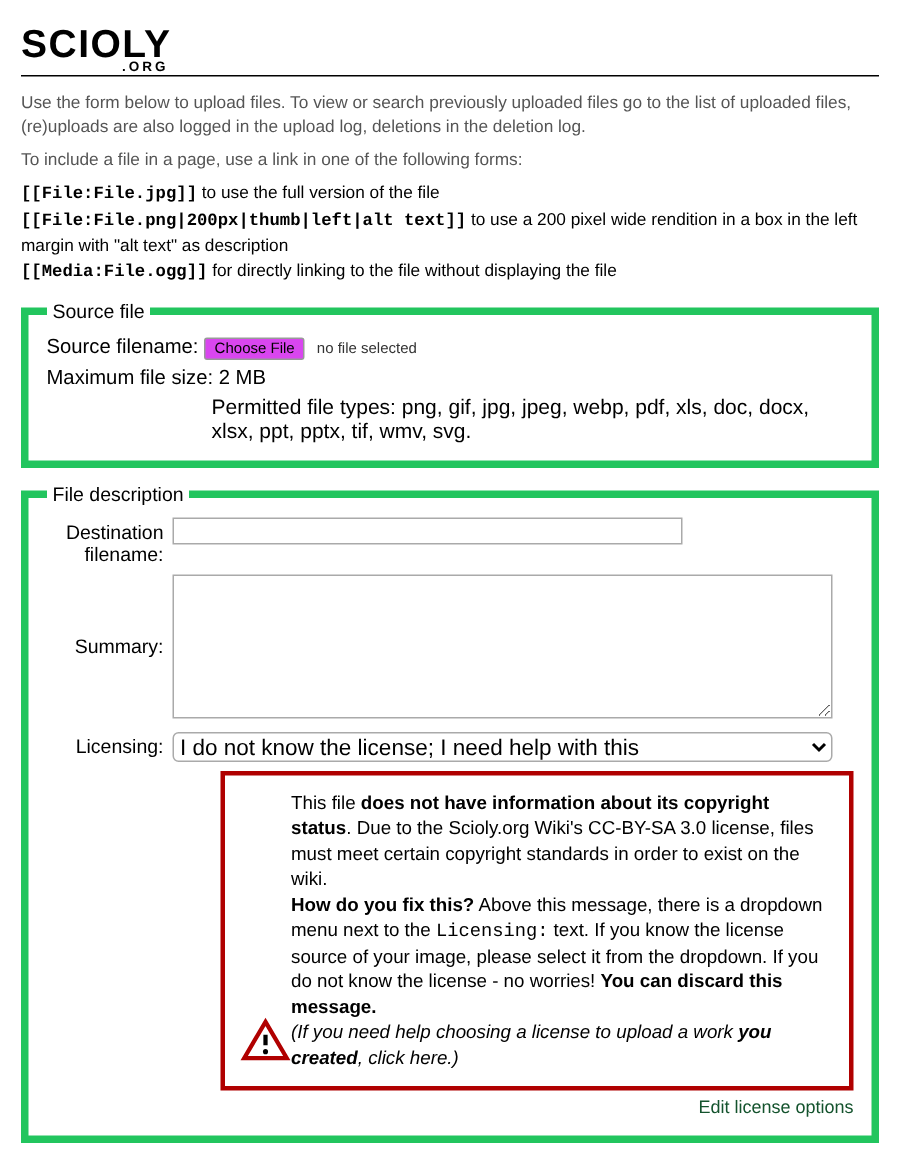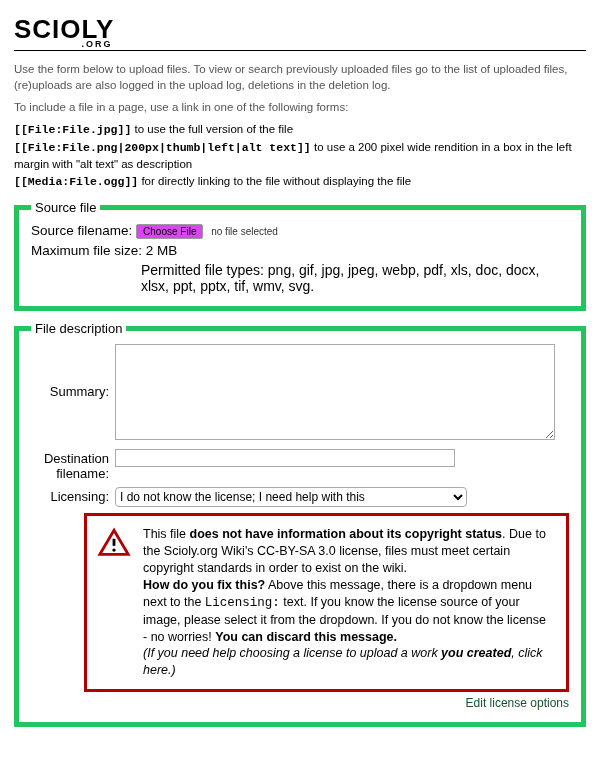--- a/index.html
+++ b/index.html
@@ -12,26 +12,26 @@
 .intro { color: #555; font-size: 11.5px; line-height: 1.4; margin-bottom: 6px; }
 .syntax { font-size: 11.5px; line-height: 1.5; }
 .syntax .code { font-family: "Courier New", monospace; font-weight: bold; }
 fieldset { border: 5px solid #22c55e; margin-top: 10px; padding: 8px 12px 12px 12px; }
 legend { padding: 0 4px; font-size: 13px; }
 .row { display: flex; align-items: flex-start; margin-bottom: 6px; }
 .row .lbl { width: 84px; text-align: right; padding-right: 6px; font-size: 13px; padding-top: 2px; }
 .row .fld { flex: 1; }
 input[type=text] { width: 340px; border: 1px solid #aaa; height: 18px; padding: 1px 3px; font-size: 12px; }
 textarea { width: 440px; height: 96px; border: 1px solid #aaa; resize: both; font-size: 12px; padding: 2px; }
-select { width: 352px; border: 1px solid #aaa; background: #fff; font-size: 12px; height: 20px; border-radius: 4px; }
+select { width: 440px; border: 1px solid #aaa; background: #fff; font-size: 15px; height: 20px; border-radius: 4px; }
 .file-btn { font-size: 10px; border: 1px solid #999; background: #d946ef; padding: 1px 6px; border-radius: 2px; }
 .nofile { font-size: 10px; margin-left: 4px; color: #333; }
 .maxsize { font-size: 13.5px; margin: 4px 0; }
 .permitted { font-size: 14px; margin-left: 110px; margin-top: 4px; }
-.warn-box { border: 3px solid #b00000; margin-left: 53px; margin-top: 6px; padding: 10px 14px 10px 10px; display: flex; align-items: flex-start; gap: 12px; }
+.warn-box { border: 3px solid #b00000; margin-left: 116px; margin-top: 6px; padding: 10px 14px 10px 10px; display: flex; align-items: flex-end; }
 .warn-icon svg { width: 34px; height: 34px; }
 .warn-text { font-size: 12.5px; line-height: 1.35; }
 .warn-text .mono { font-family: "Courier New", monospace; }
 .warn-text .ital { font-style: italic; }
 .edit-lic { text-align: right; font-size: 12px; margin-top: 4px; color: #14532d; }
 </style>
 </head>
 <body>
 
 <div>
@@ -57,26 +57,26 @@
     <button class="file-btn">Choose File</button>
     <span class="nofile">no file selected</span>
   </div>
   <div class="maxsize">Maximum file size: 2 MB</div>
   <div class="permitted">Permitted file types: png, gif, jpg, jpeg, webp, pdf, xls, doc, docx, xlsx, ppt, pptx, tif, wmv, svg.</div>
 </fieldset>
 
 <fieldset>
   <legend>File description</legend>
   <div class="row">
+    <div class="lbl">Destination filename:</div>
+    <div class="fld"><input type="text" style=""></div>
+  </div>
+  <div class="row">
     <div class="lbl" style="padding-top:40px;">Summary:</div>
     <div class="fld"><textarea style=""></textarea></div>
-  </div>
-  <div class="row">
-    <div class="lbl">Destination filename:</div>
-    <div class="fld"><input type="text" style=""></div>
   </div>
   <div class="row">
     <div class="lbl">Licensing:</div>
     <div class="fld">
       <select>
         <option>I do not know the license; I need help with this</option>
       </select>
     </div>
   </div>
   <div class="warn-box">

